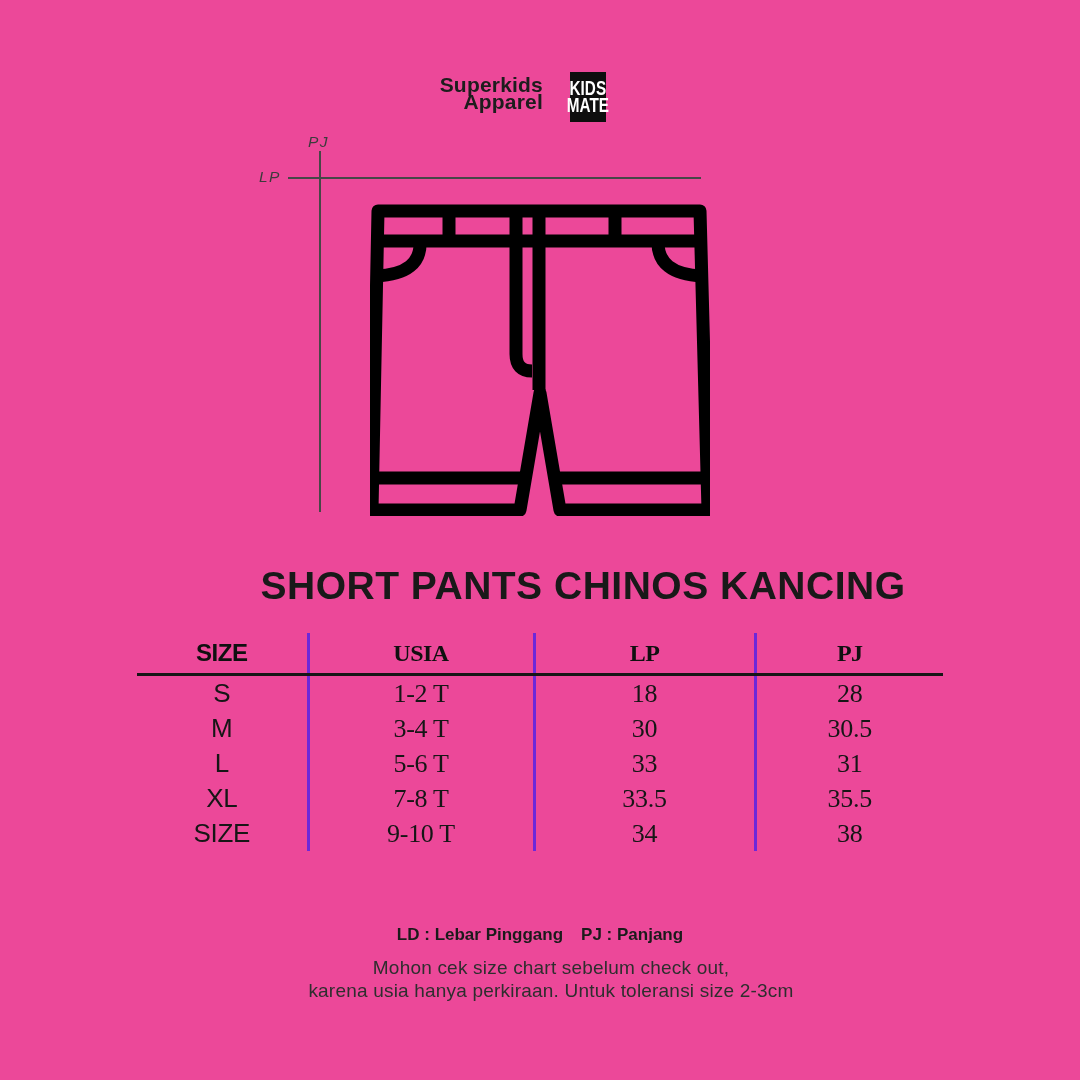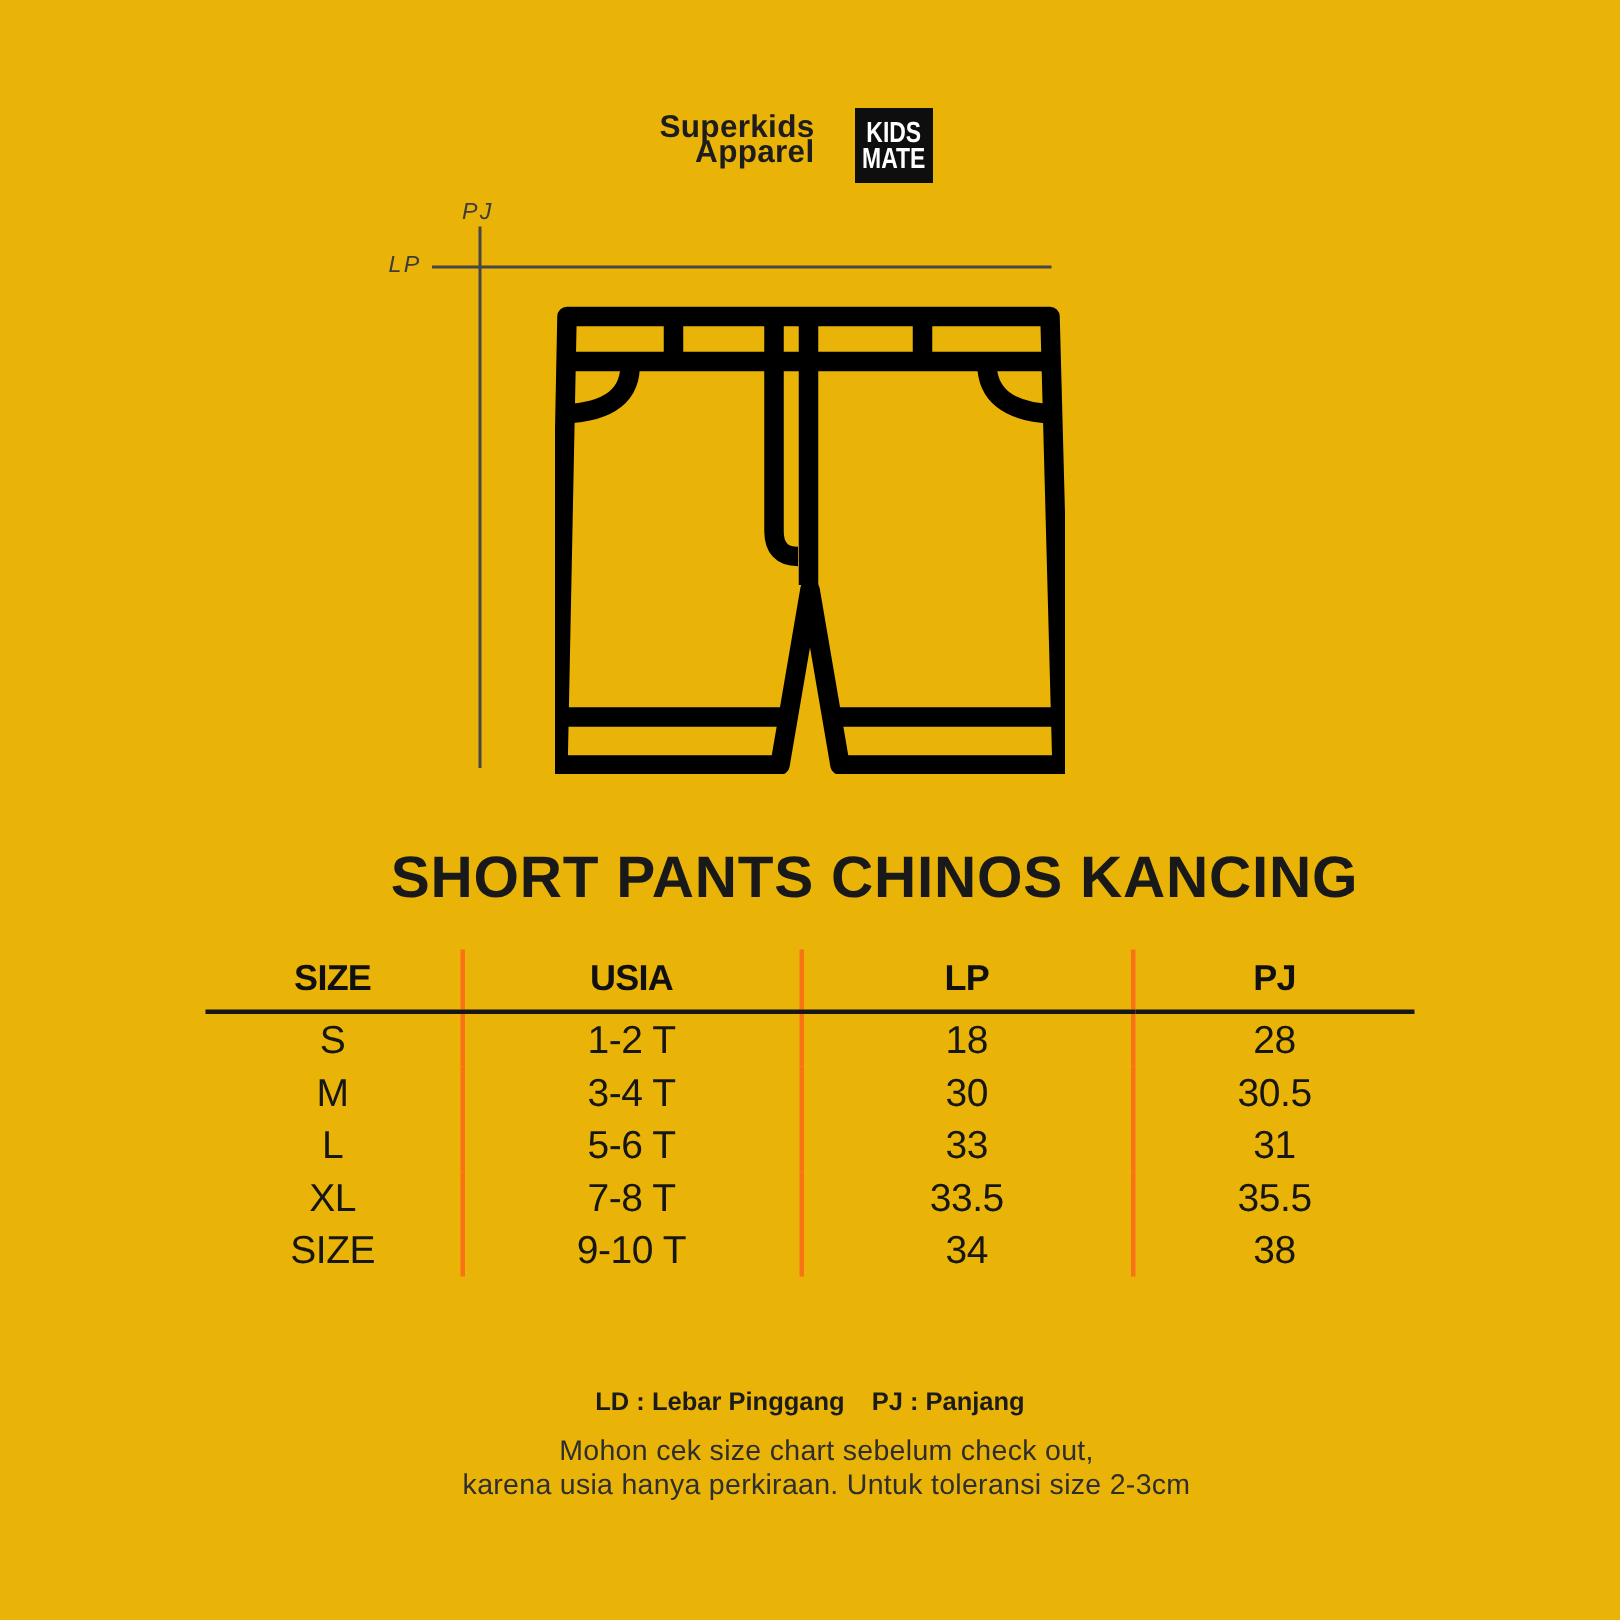--- a/index.html
+++ b/index.html
@@ -1,27 +1,27 @@
 <!DOCTYPE html>
 <html><head>
 <meta charset="utf-8">
 <style>
   html,body{margin:0;padding:0;background:#ffffff;}
   .canvas{
-    position:relative;width:1080px;height:1080px;background:#eab308;
+    position:relative;width:1080px;height:1080px;background:#ec4899;
     font-family:"Liberation Sans",sans-serif;color:#151515;overflow:hidden;
   }
   
   .brand{
     position:absolute;top:77px;right:537px;text-align:right;
     font-weight:800;font-size:21px;line-height:16.5px;color:#1d1d1d;
     letter-spacing:.2px;white-space:nowrap;
   }
   .logo-box{
-    position:absolute;top:72px;left:570px;width:52px;height:50px;
+    position:absolute;top:72px;left:570px;width:36px;height:50px;
     background:#0e0e0e;display:flex;align-items:center;justify-content:center;
   }
   .logo-box .logo-text{
     color:#ffffff;font-weight:800;font-size:18px;line-height:16px;
     text-align:center;letter-spacing:0;transform:scale(.85,1.08);
     white-space:nowrap;
   }
   
   .axis-label{
     position:absolute;font-style:italic;font-size:15.5px;color:#3c3c3c;
@@ -49,21 +49,21 @@
   }
   .sizes col:nth-child(1){width:171px;}
   .sizes col:nth-child(2){width:226px;}
   .sizes col:nth-child(3){width:221px;}
   .sizes col:nth-child(4){width:188px;}
   .sizes th{
     height:40px;font-size:24px;font-weight:700;letter-spacing:-.5px;
     border-bottom:3.5px solid #161616;color:#101010;
   }
   .sizes td{height:35px;font-size:26px;color:#161616;letter-spacing:-.3px;}
-  .sizes th + th,.sizes td + td{border-left:3px solid #f97316;}
+  .sizes th + th,.sizes td + td{border-left:3px solid #6d28d9;font-family:Liberation Serif, serif;}
   
   .legend{
     position:absolute;top:925px;left:0;width:1080px;text-align:center;
     font-size:17px;font-weight:700;color:#1b1b1b;white-space:nowrap;
   }
   .legend .legend-right{margin-left:18px;}
   .note{
     position:absolute;top:957px;left:11px;width:1080px;text-align:center;
     font-size:19px;line-height:22.5px;color:#2e2e2e;letter-spacing:.2px;
   }

